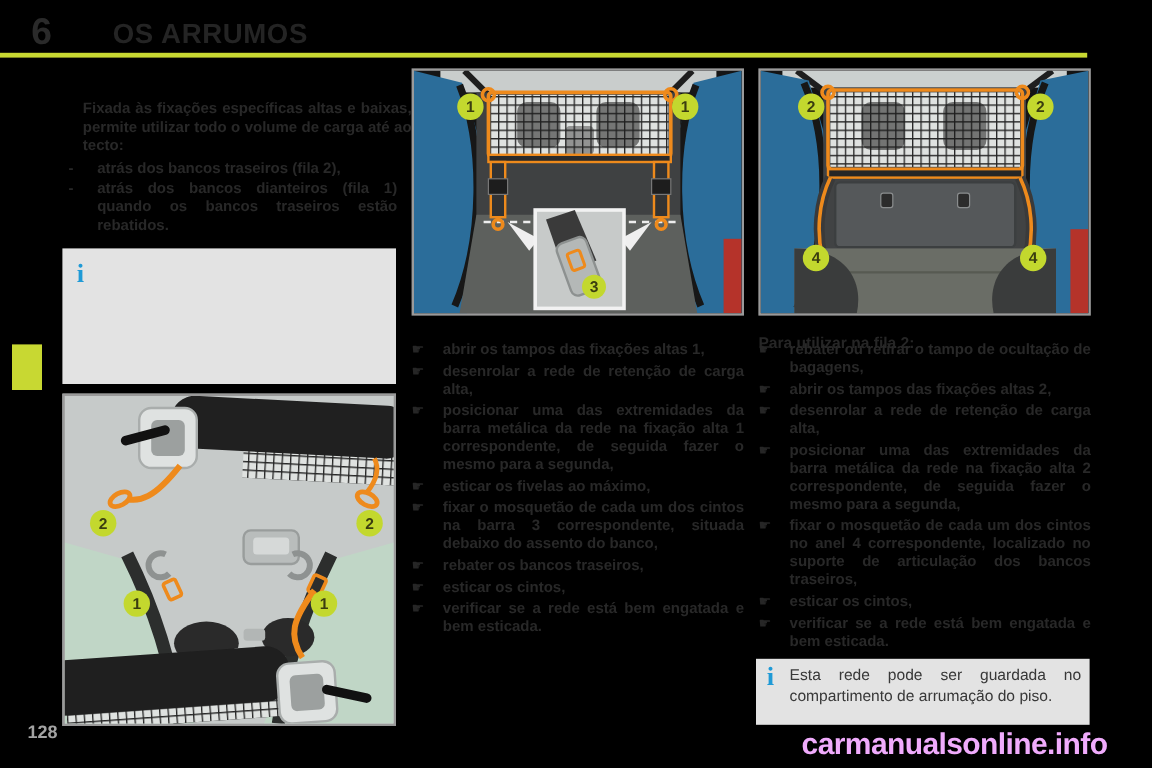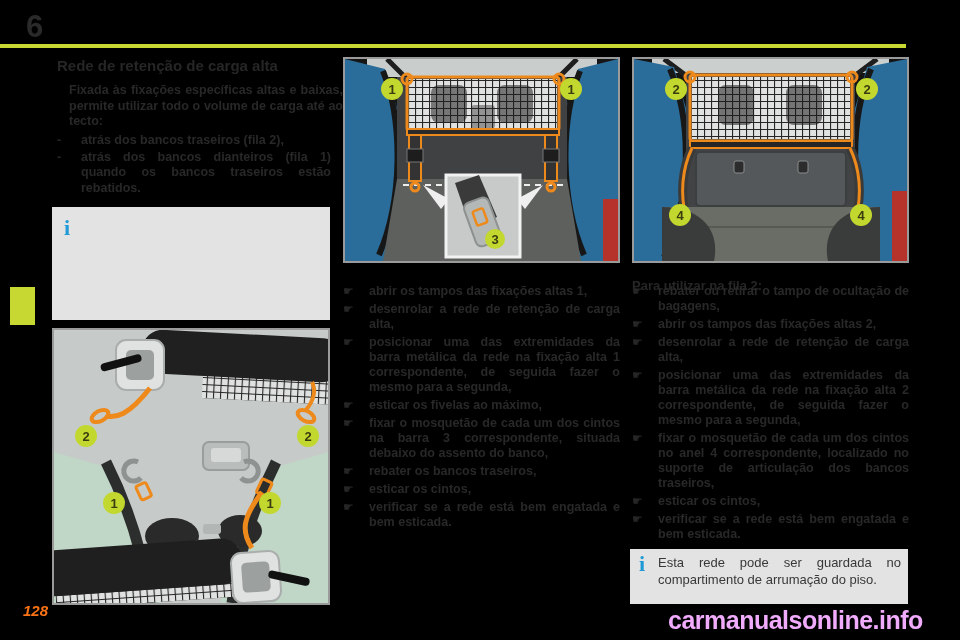--- a/index.html
+++ b/index.html
@@ -30,33 +30,33 @@
   .fig svg{display:block;width:100%;height:100%;}
   .listhead{font-size:13px;font-weight:bold;color:#262626;}
   .lh1{left:343px;top:266px;width:277px;}
   .lh2{left:632px;top:278px;width:277px;}
   .steps{width:277px;}
   .s1{left:343px;top:284px;}
   .s2{left:632px;top:284px;}
   .step{display:flex;margin-bottom:3px;}
   .step .bu{width:26px;flex:none;font-size:12px;line-height:15px;color:#262626;}
   .step .st{flex:1;font-size:12.5px;font-weight:bold;line-height:15px;text-align:justify;color:#282828;}
-  .pagenum{left:23px;top:602px;font-size:15px;font-weight:bold;color:#f97316;font-style:italic;}
+  .pagenum{left:23px;top:602px;font-size:15px;font-weight:bold;color:#a3a3a3;}
   .watermark{left:668px;top:606px;font-size:25px;font-weight:bold;color:#f0abfc;letter-spacing:-.5px;}
   .co text{font-size:13px;font-weight:bold;fill:#3a3d10;text-anchor:middle;}
 </style>
 </head>
 <body>
 
 <div id="page">
 
   <div class="abs ch-num">6</div>
+  <div class="abs ch-title">OS ARRUMOS</div>
   <div class="abs rule"></div>
 
-  <div class="abs sec-title">Rede de retenção de carga alta</div>
   <div class="abs intro bodytxt">Fixada às fixações específicas altas e baixas, permite utilizar todo o volume de carga até ao tecto:</div>
 
   <div class="abs dashlist">
     <div class="dl">
       <span class="da bodytxt">-</span>
       <span class="dt bodytxt">atrás dos bancos traseiros (fila 2),</span>
     </div>
     <div class="dl">
       <span class="da bodytxt">-</span>
       <span class="dt bodytxt">atrás dos bancos dianteiros (fila 1) quando os bancos traseiros estão rebatidos.</span>

